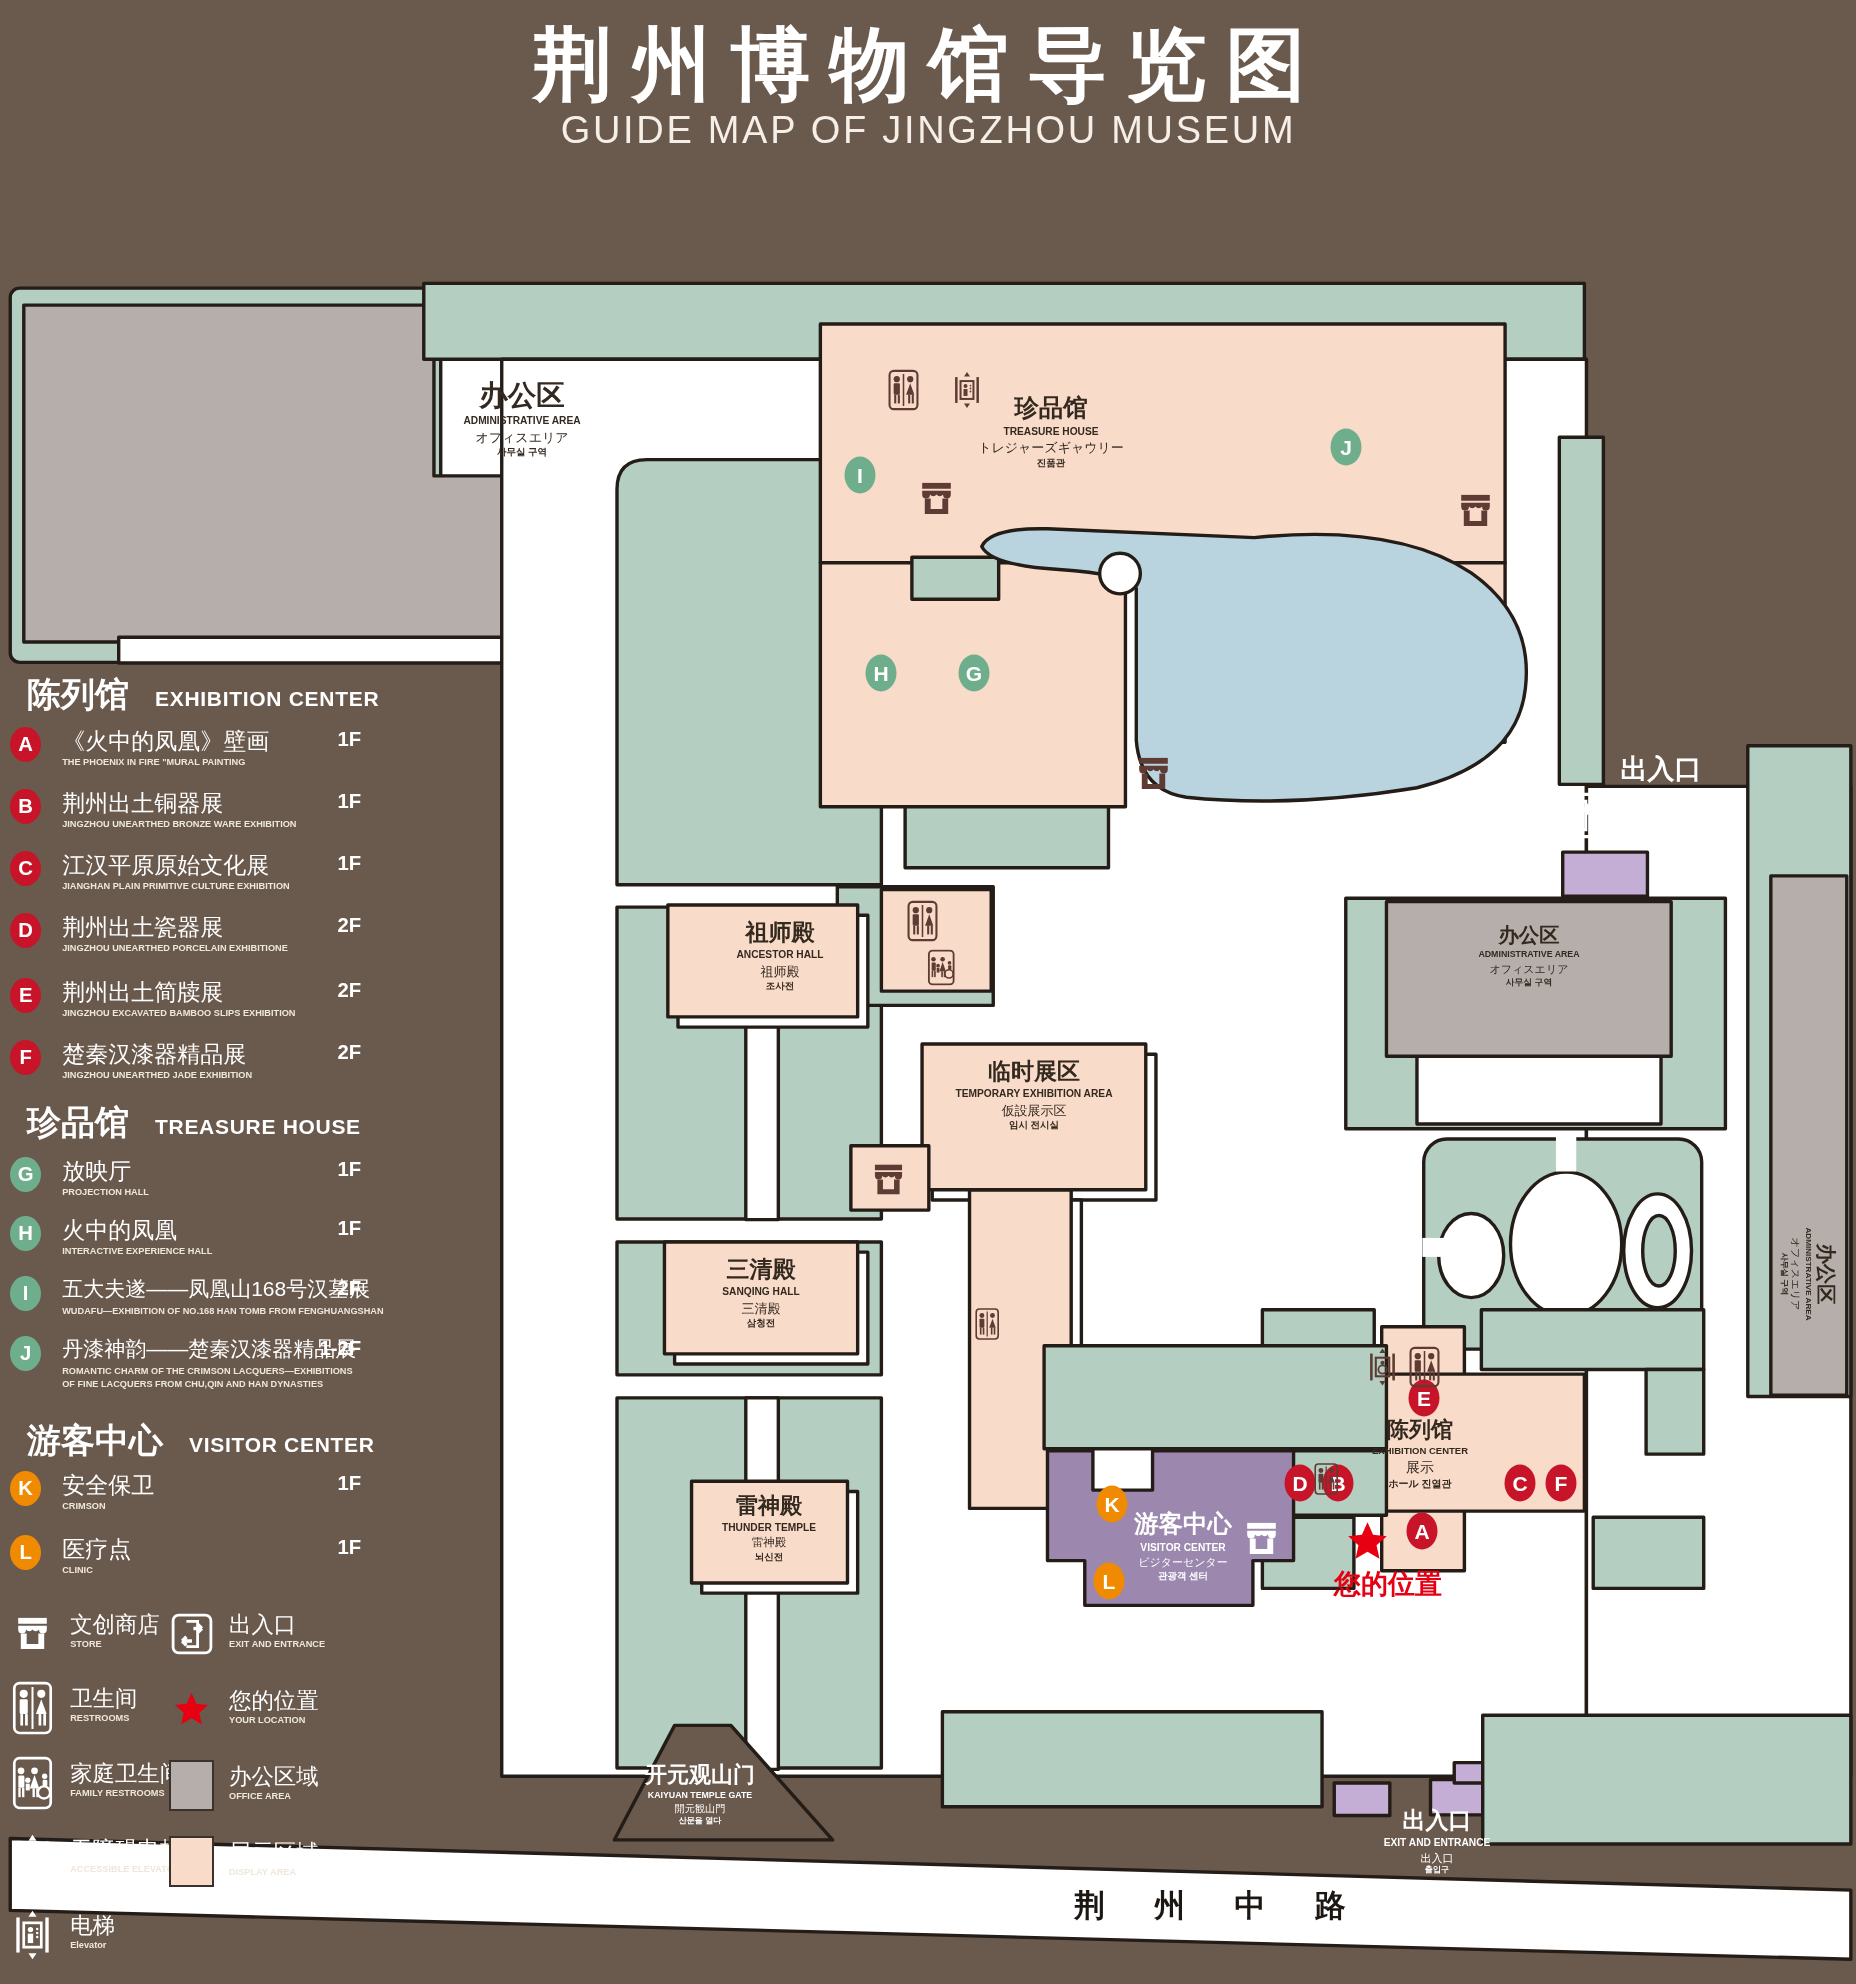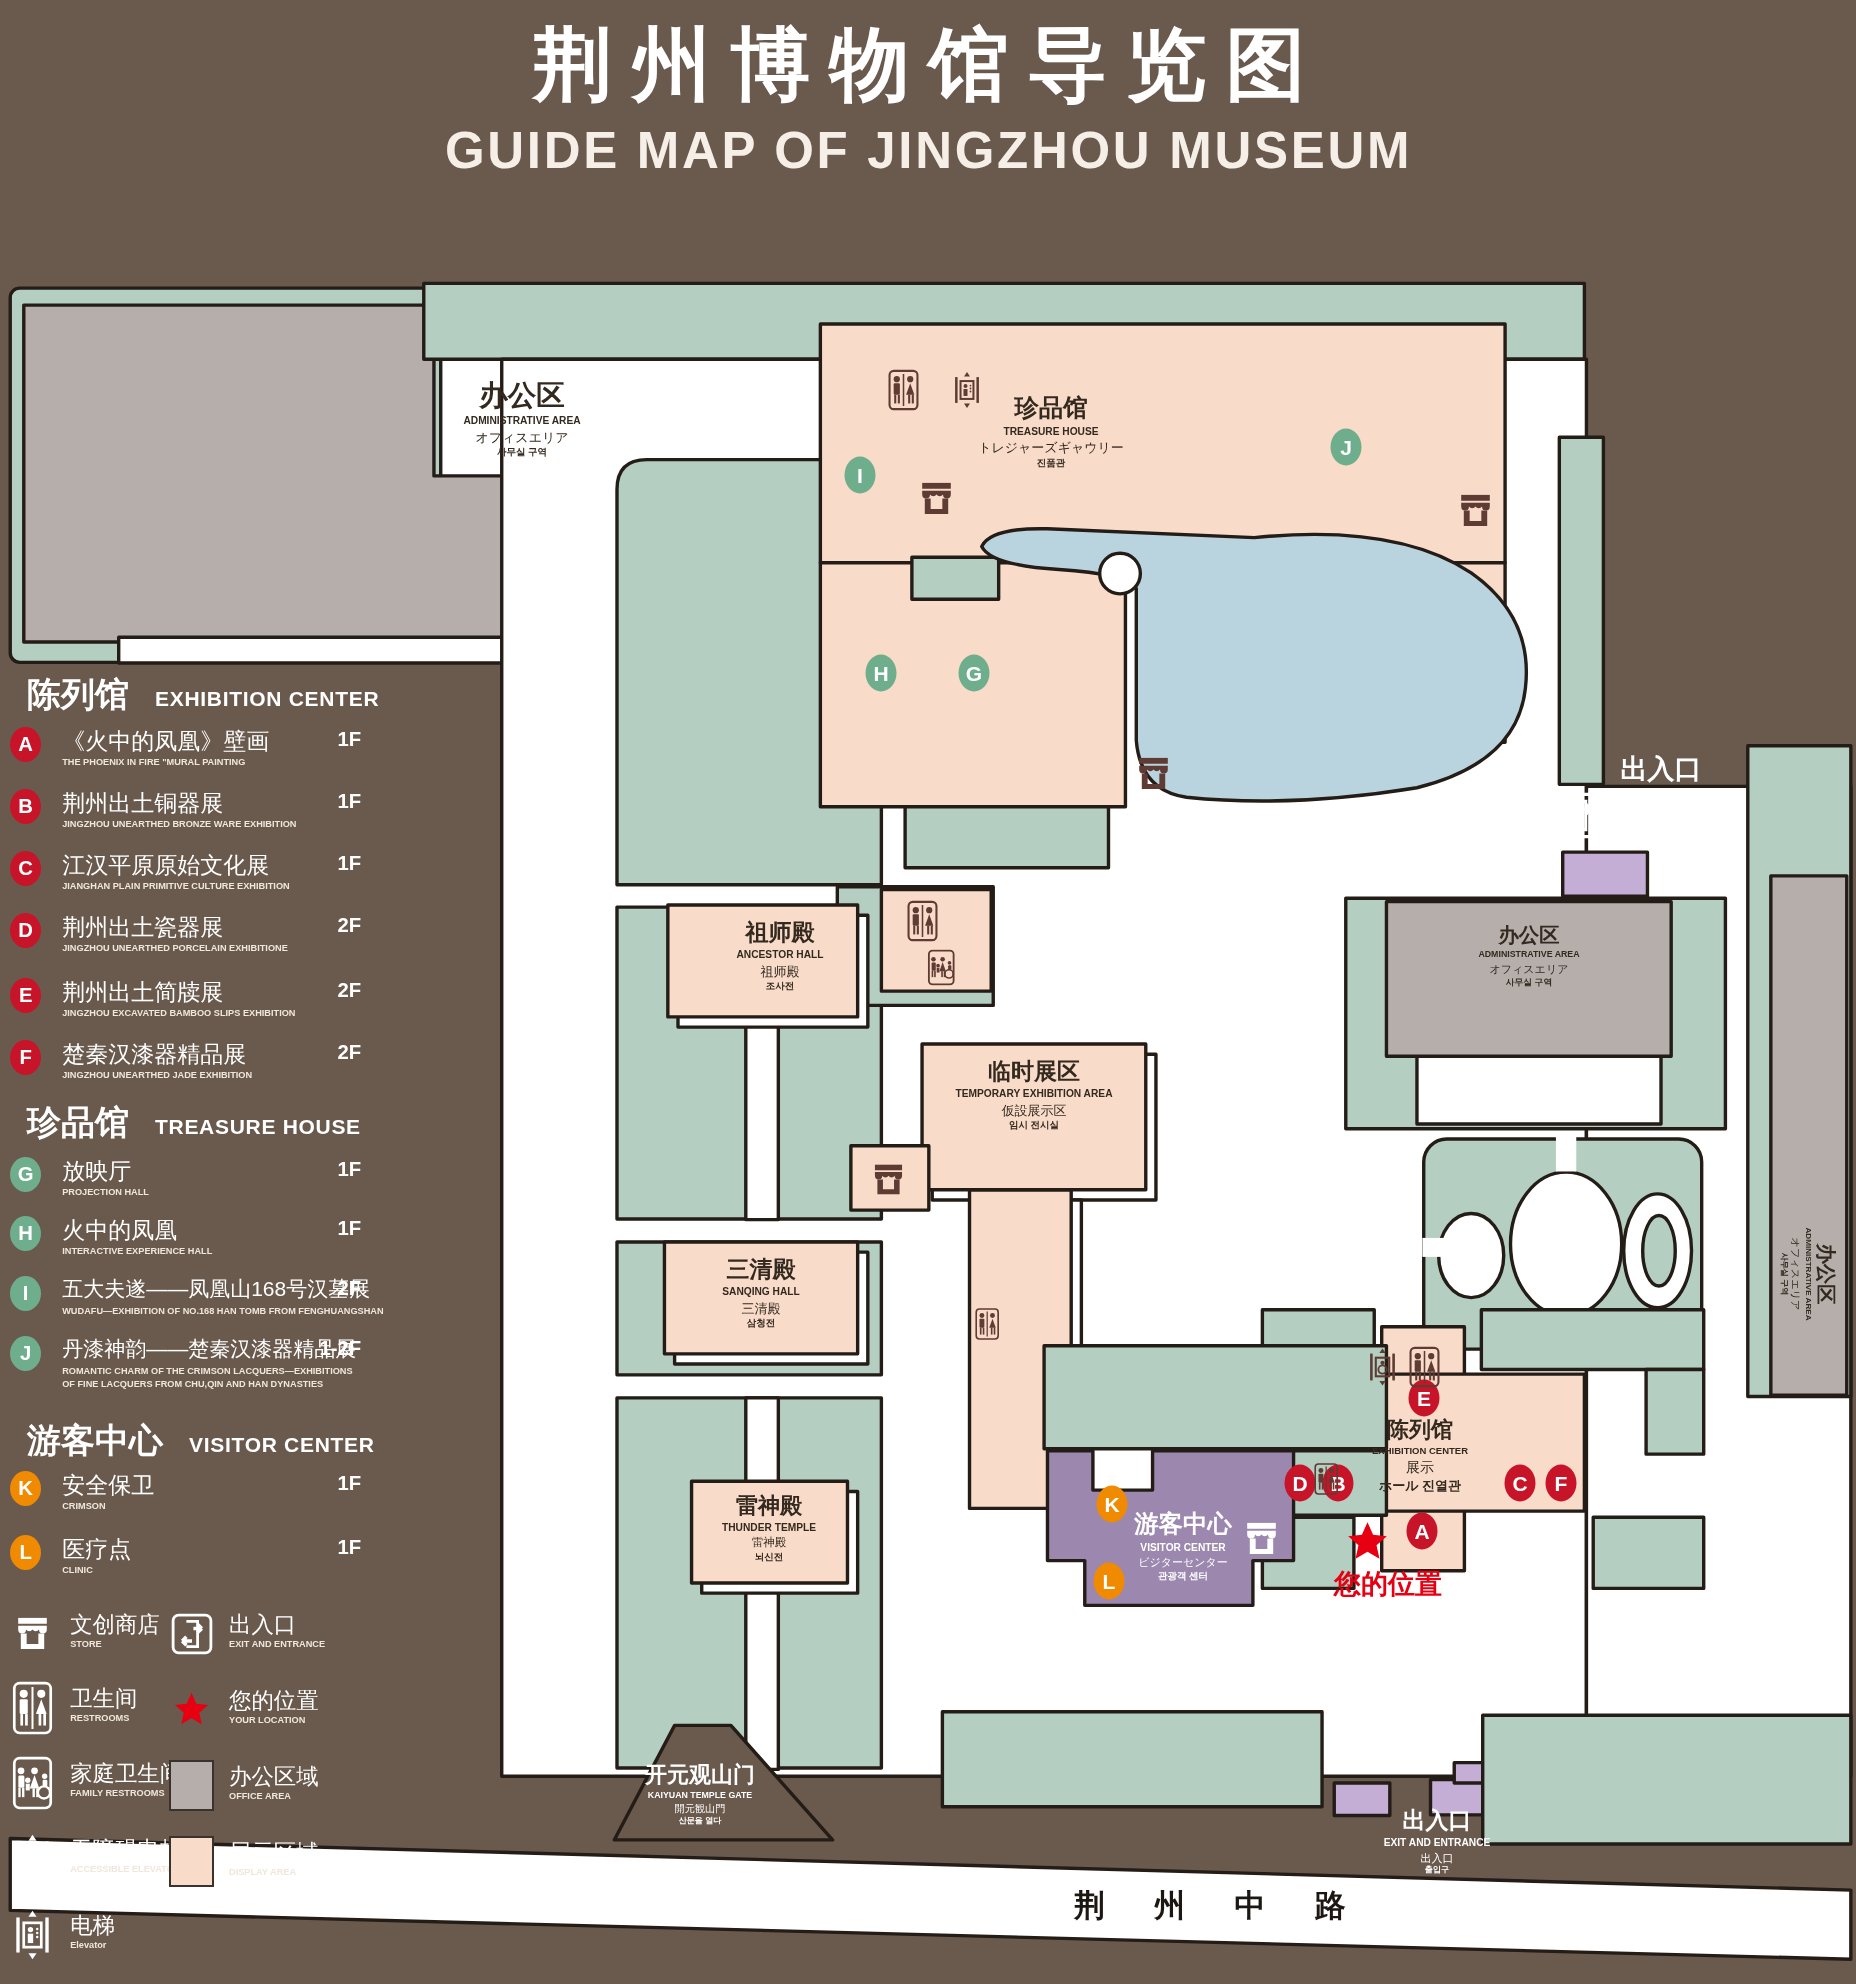--- a/index.html
+++ b/index.html
@@ -1,21 +1,21 @@
 <!DOCTYPE html>
 <html style="font-size:11px"><head>
 <meta charset="utf-8">
 <style>
   html,body{margin:0;padding:0}
   body{width:1857px;height:1985px;position:relative;background:#6a594d;overflow:hidden;
        font-family:"Liberation Sans","DejaVu Sans",sans-serif;color:#fff}
   .abs{position:absolute}
   
   #title{left:0;right:0;top:12.2px;text-align:center;font-size:80px;font-weight:bold;letter-spacing:19px;color:#fff}
-  #subtitle{left:0;right:0;top:121px;text-align:center;font-size:51px;font-weight:bold;letter-spacing:2.7px;color:#f5efe8}
+  #subtitle{left:0;right:0;top:109px;text-align:center;font-size:38px;font-weight:normal;letter-spacing:2.7px;color:#f5efe8}
   
   .shead{left:27px;width:461px;display:flex;align-items:baseline;gap:26px;white-space:nowrap}
   .shead .zh{font-size:34px;font-weight:bold}
   .shead .en{font-size:21px;font-weight:bold;letter-spacing:0.7px}
   .lrow{left:10.2px;width:461px;height:62px}
   .badge{position:absolute;left:0;top:0;width:31px;height:35px;border-radius:50%;
          display:flex;align-items:center;justify-content:center;font-size:20.3px;font-weight:bold;color:#fff}
   .bg-red{background:#c81428}.bg-grn{background:#6fae8c}.bg-org{background:#f08a00}
   .lt{position:absolute;left:52px;top:-1.4px;font-size:23px;white-space:nowrap}
   .lt.sm{font-size:21px}
@@ -268,21 +268,21 @@
 <div class="plabel wlabel" style="left:1183px;top:1508px">
   <span class="a" style="font-size:24.4px">游客中心</span>
   <span class="b">VISITOR CENTER</span>
   <span class="c" style="font-size:11px">ビジターセンター</span>
   <span class="d">관광객 센터</span>
 </div>
 <div class="plabel" style="left:1420px;top:1415px">
   <span class="a" style="font-size:22px">陈列馆</span>
   <span class="b" style="font-size:9.5px">EXHIBITION CENTER</span>
   <span class="c" style="font-size:14px">展示</span>
-  <span class="d" style="font-size:13px">ホール 진열관</span>
+  <span class="d" style="font-size:10px">ホール 진열관</span>
 </div>
 <div class="plabel wlabel" style="left:1661px;top:751px">
   <span class="a" style="font-size:27px">出入口</span>
   <span class="b" style="font-size:12.2px">EXIT AND ENTRANCE</span>
   <span class="c" style="font-size:12.2px">出入口</span>
   <span class="d">출입구</span>
 </div>
 <div class="plabel wlabel" style="left:1437px;top:1805px">
   <span class="a" style="font-size:23px">出入口</span>
   <span class="b" style="font-size:10.2px">EXIT AND ENTRANCE</span>

